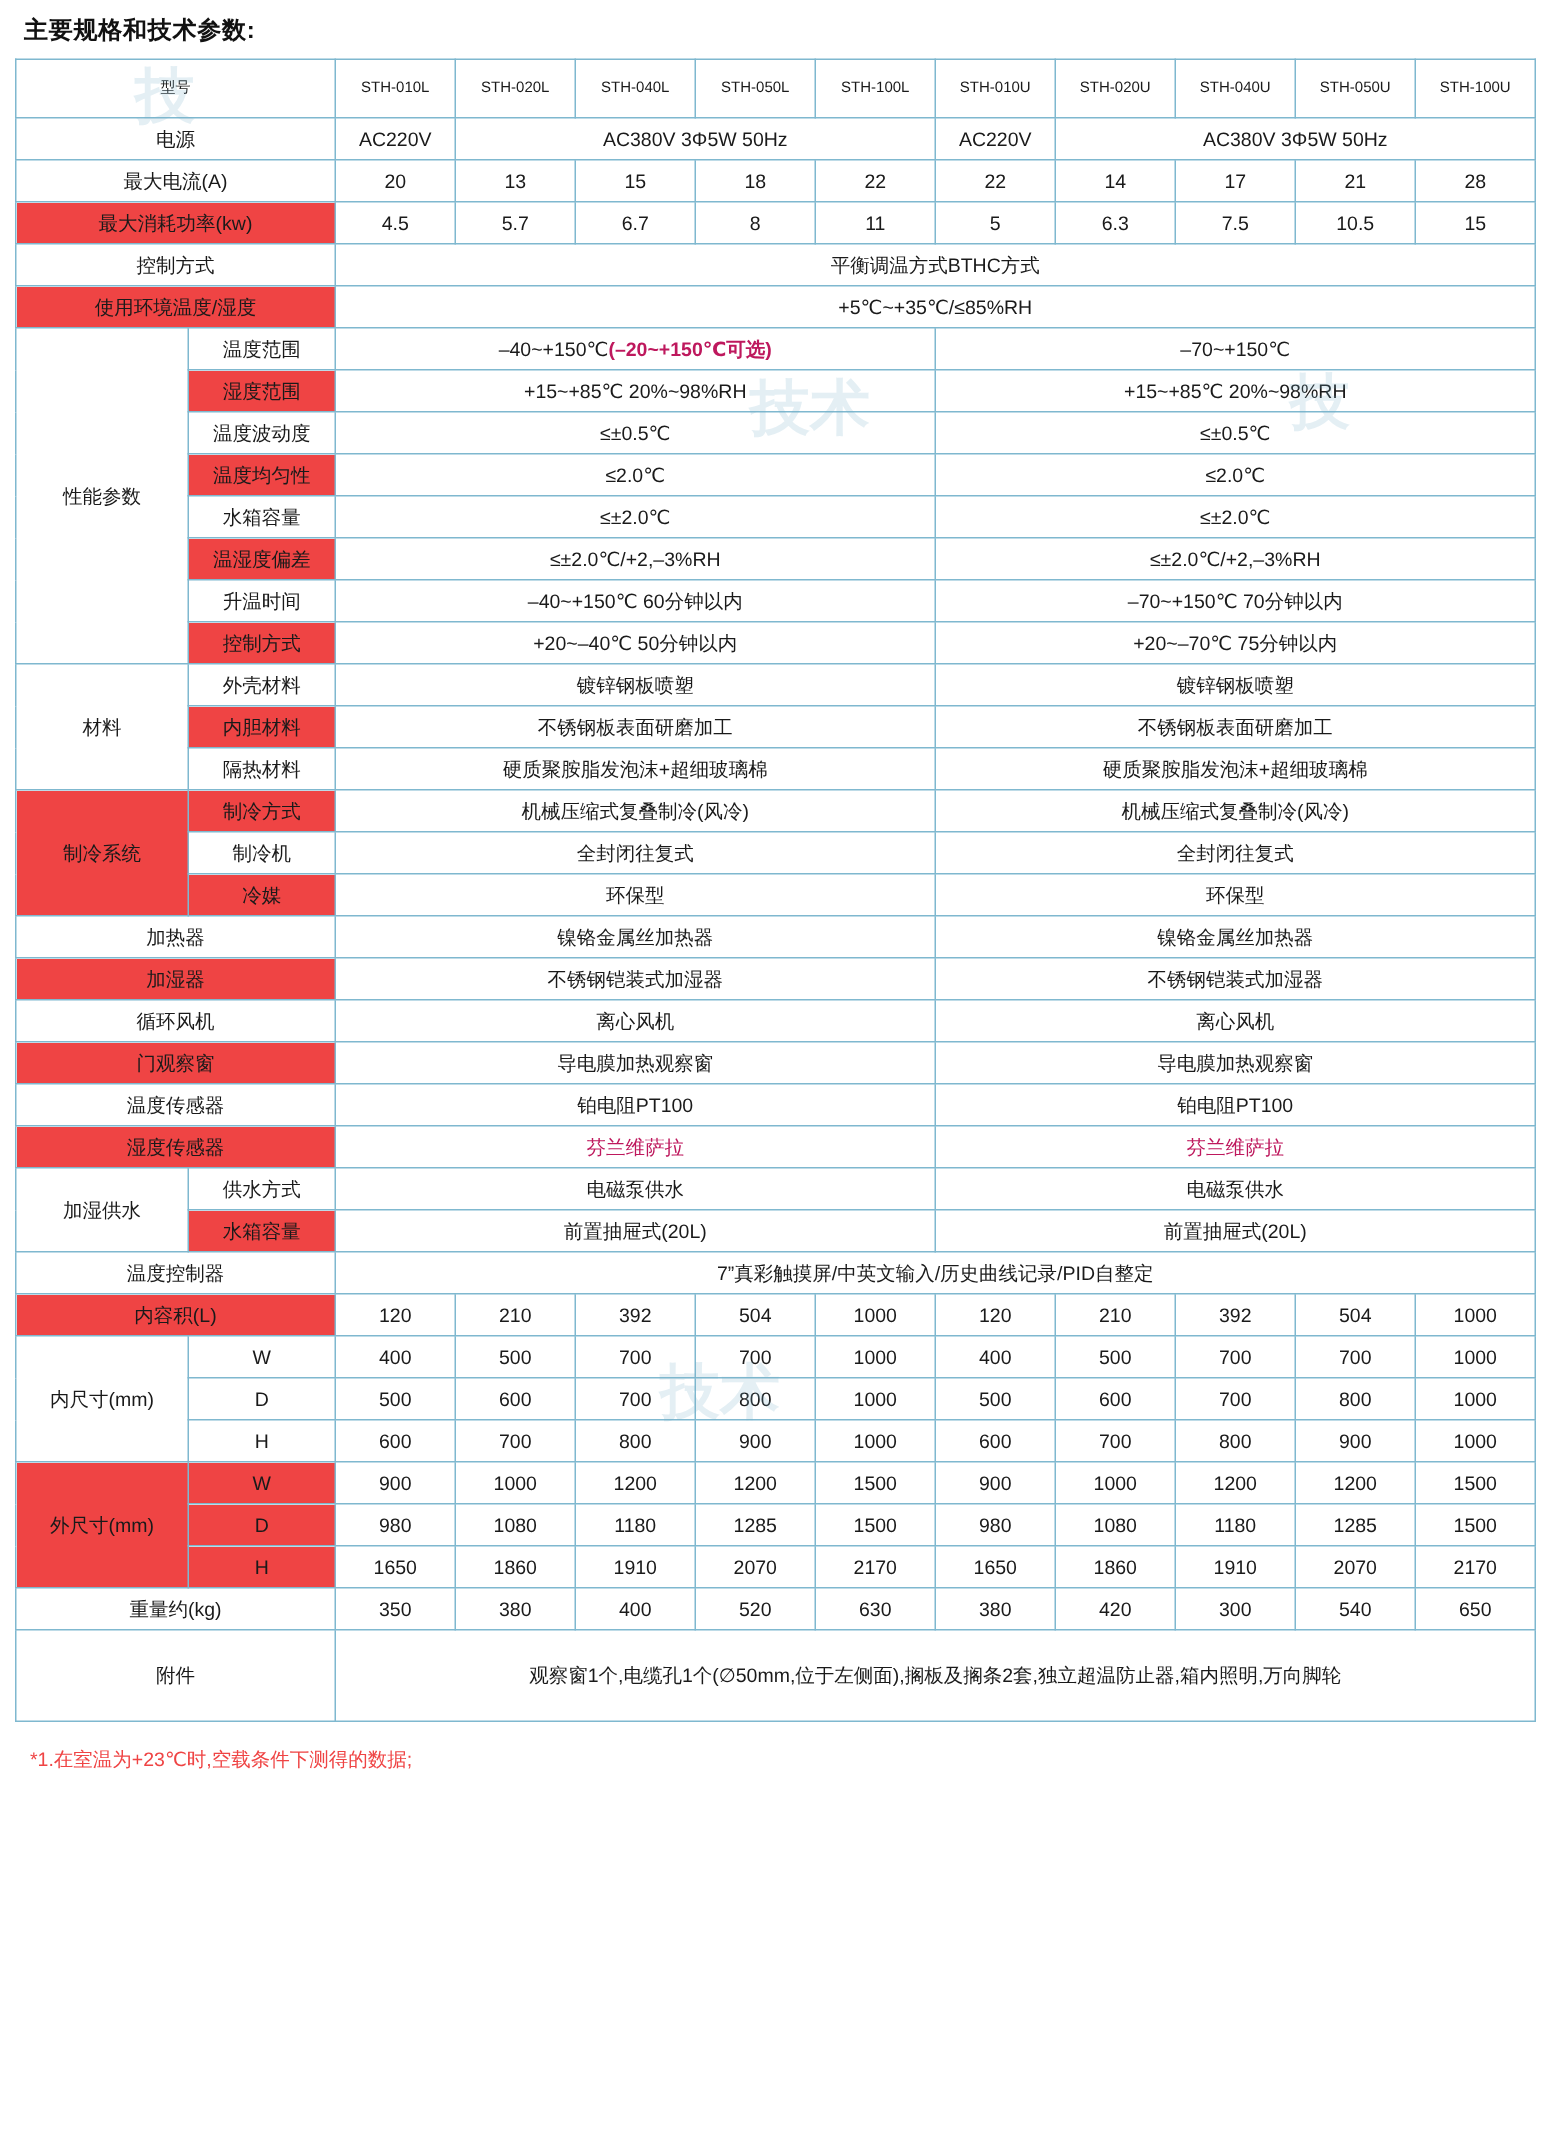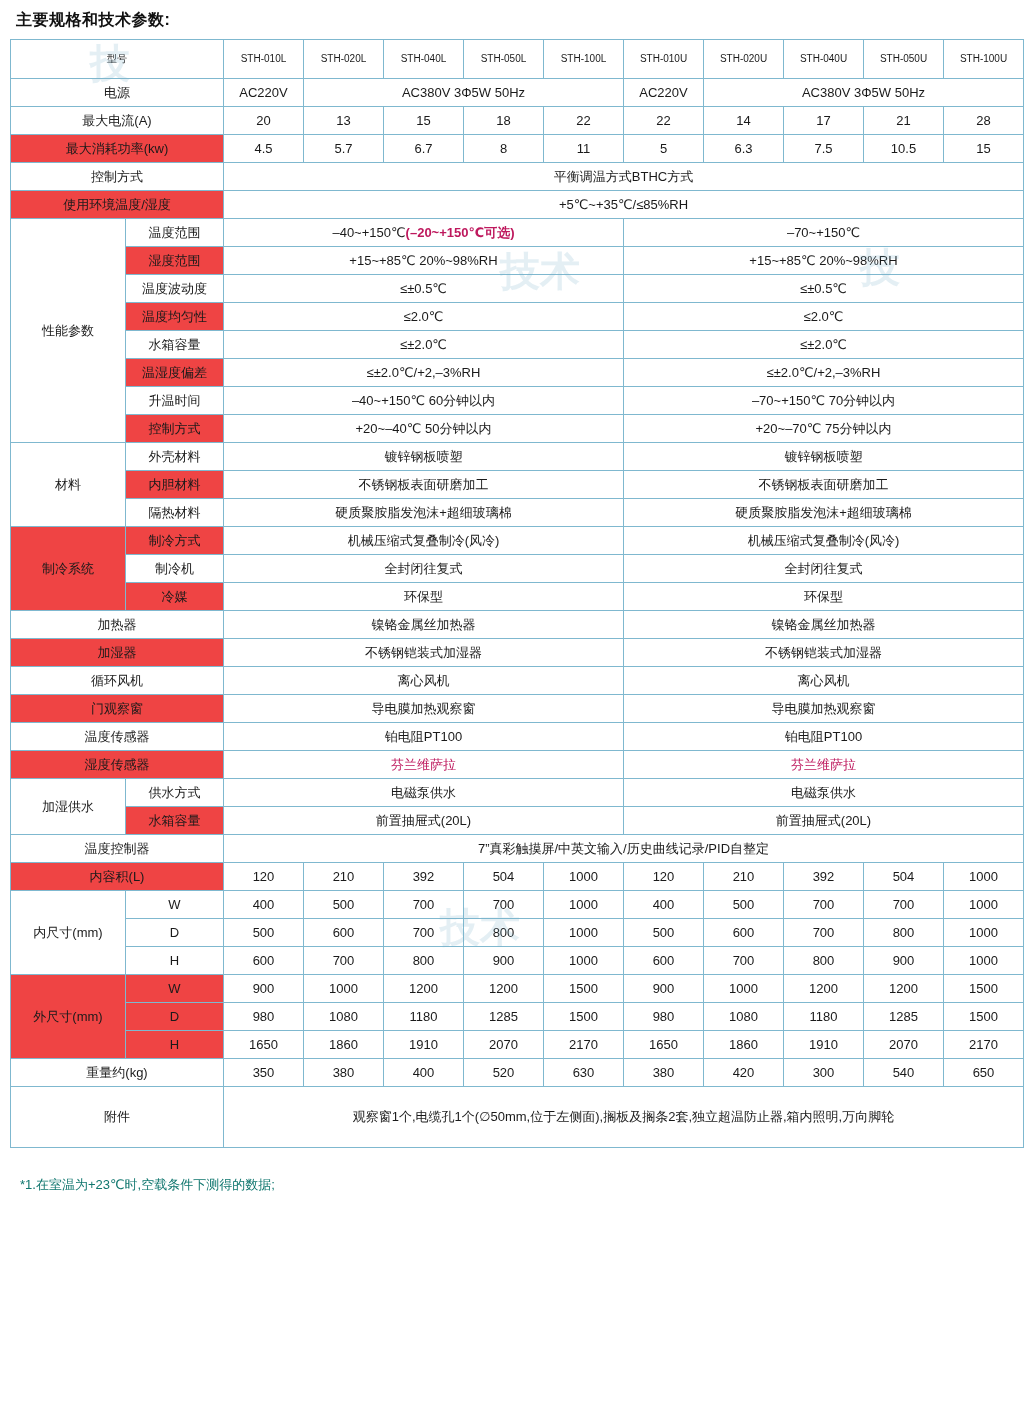--- a/index.html
+++ b/index.html
@@ -29,21 +29,21 @@
     background:#ffffff;
     font-weight:normal;
     overflow:hidden;
   }
   .hdr td{background:#bfe6f2;font-weight:bold;font-size:10px;height:30px;}
   .lbl{background:#d9f0f8;text-align:left;padding-left:10px;font-weight:normal;}
   .lbl-c{background:#d9f0f8;text-align:center;margin-left:24px;}
   .rowalt td{background:#eaf7fc;}
   .rowalt td.lbl,.rowalt td.lbl-c{background:#ef4444;}
   .tall{height:28px;}
-  .note{margin-top:26px;padding-left:10px;font-size:13px;line-height:1.7;color:#0f766e;}
+  .note{margin-top:14px;padding-left:10px;font-size:13px;line-height:1.7;color:#ef4444;}
   .blue-text{color:#be185d;}
   .attach{text-align:left;padding-left:10px;line-height:1.6;}
   
   .wm{
     position:absolute;
     font-size:40px;
     font-weight:bold;
     color:rgba(120,175,200,0.20);
     pointer-events:none;
     user-select:none;

